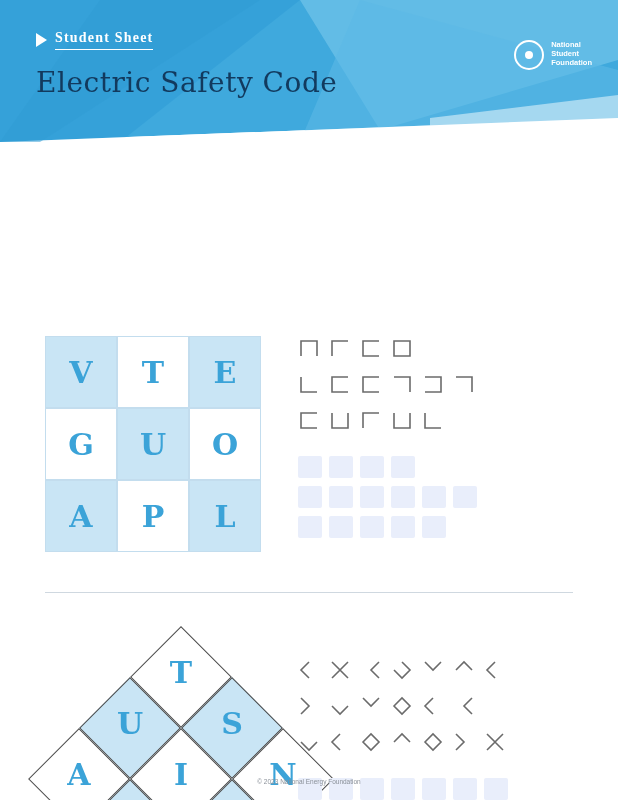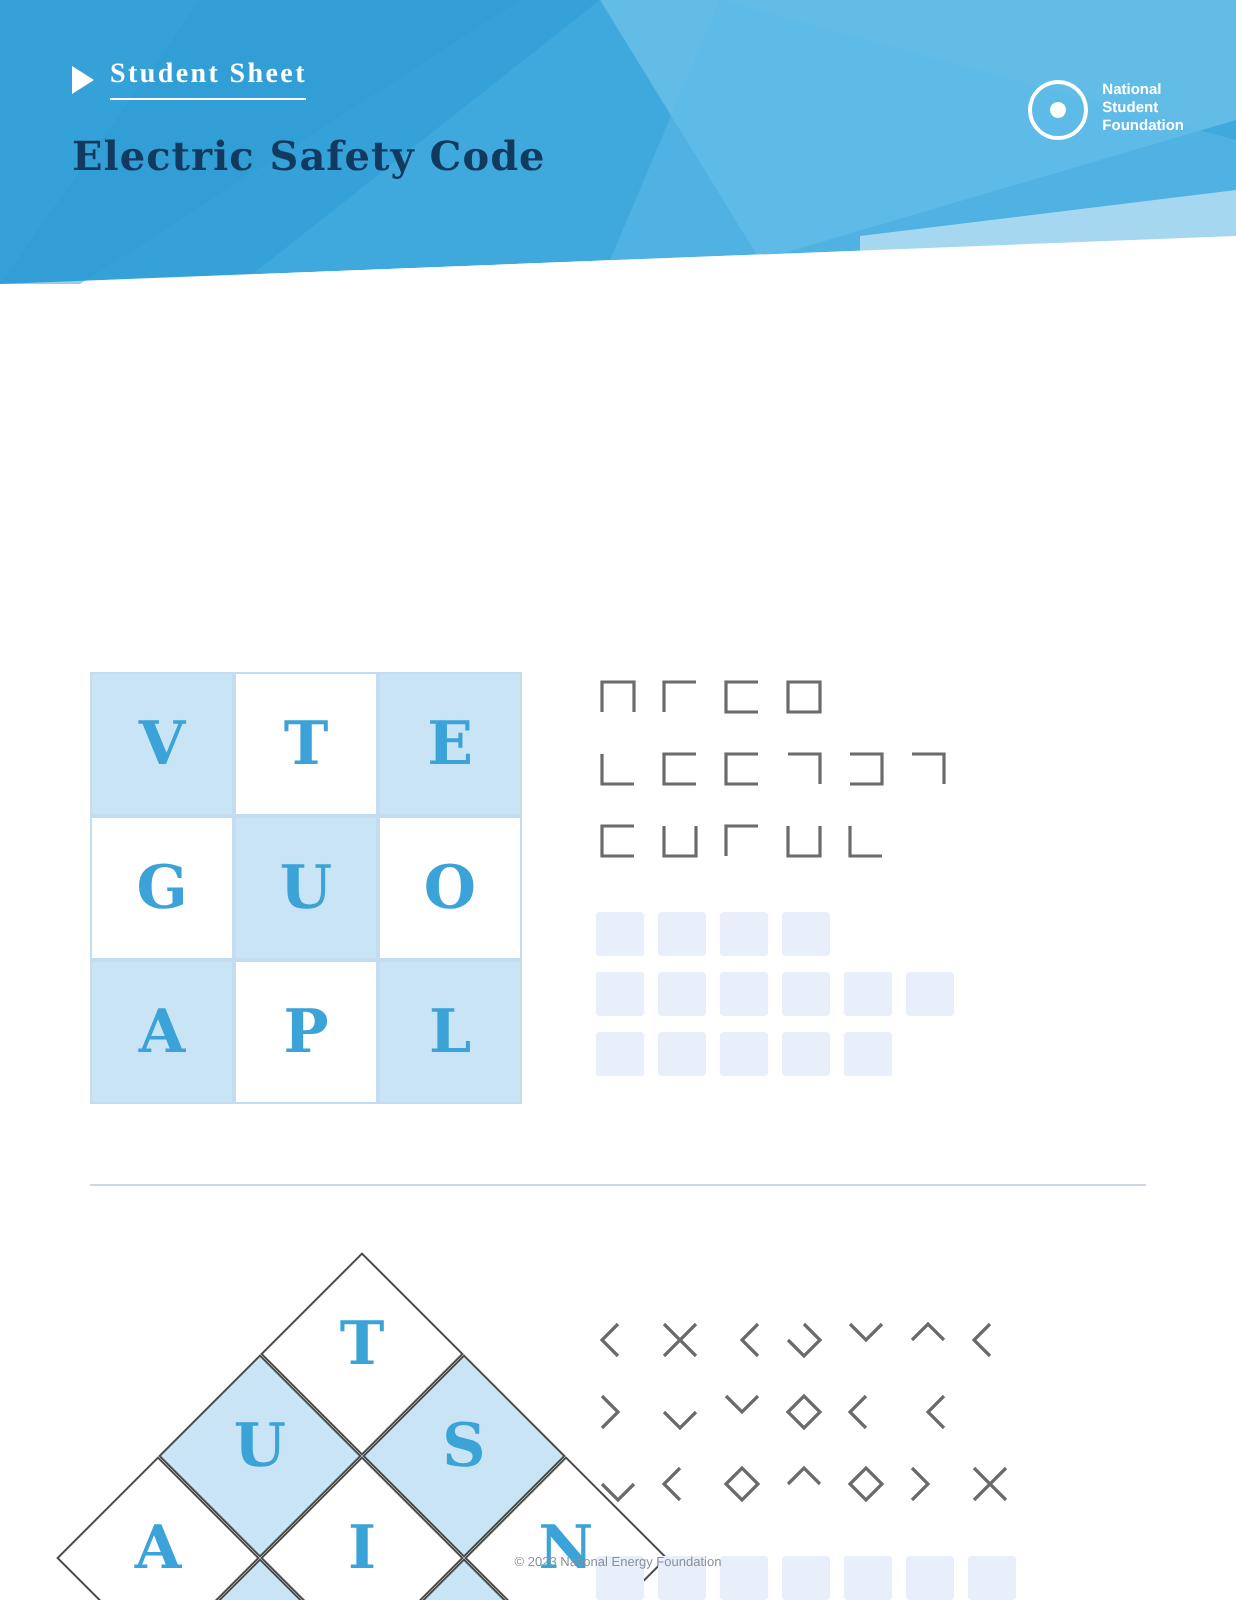--- a/index.html
+++ b/index.html
@@ -56,22 +56,22 @@
     letter-spacing: 1.2px;
     border-bottom: 1.5px solid #ffffff;
     padding-bottom: 3px;
   }
   .doc-title {
     position: absolute;
     left: 36px;
     top: 66px;
     color: #123a5e;
     font-family: "DejaVu Serif", serif;
-    font-size: 20px;
-    font-weight: bold;
+    font-size: 28px;
+    font-weight: normal;
     letter-spacing: 0.5px;
     text-align: center;
   }
   .logo {
     position: absolute;
     right: 26px;
     top: 40px;
     display: flex;
     align-items: flex-start;
     gap: 7px;

